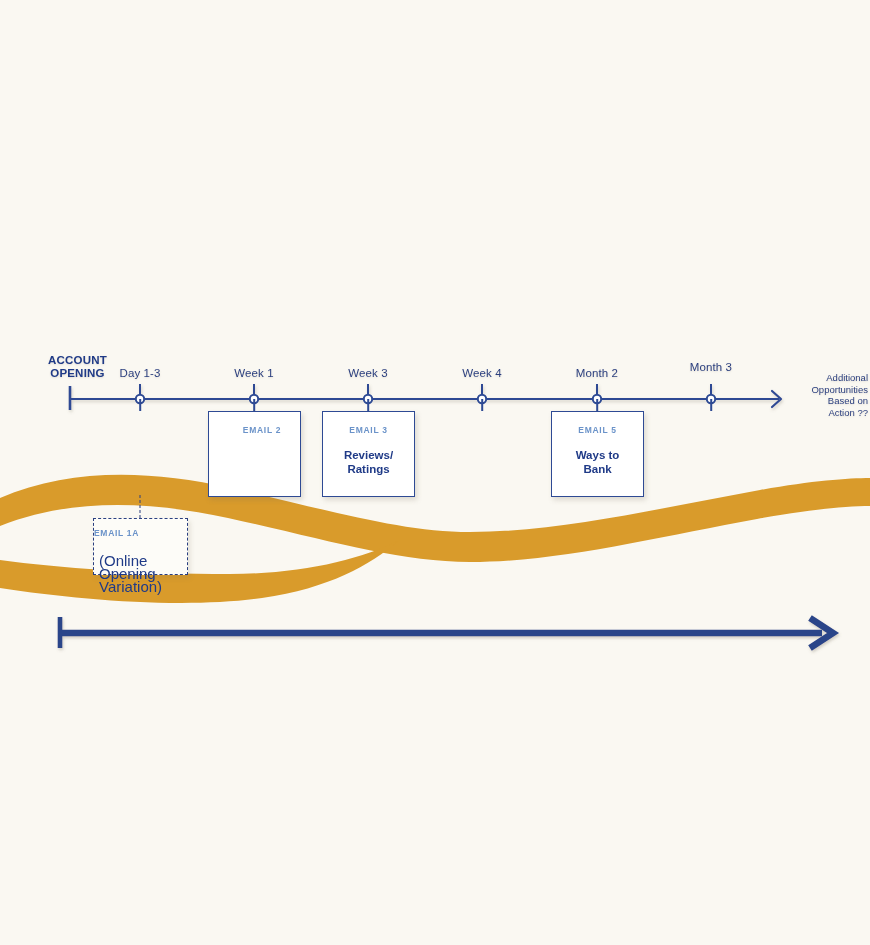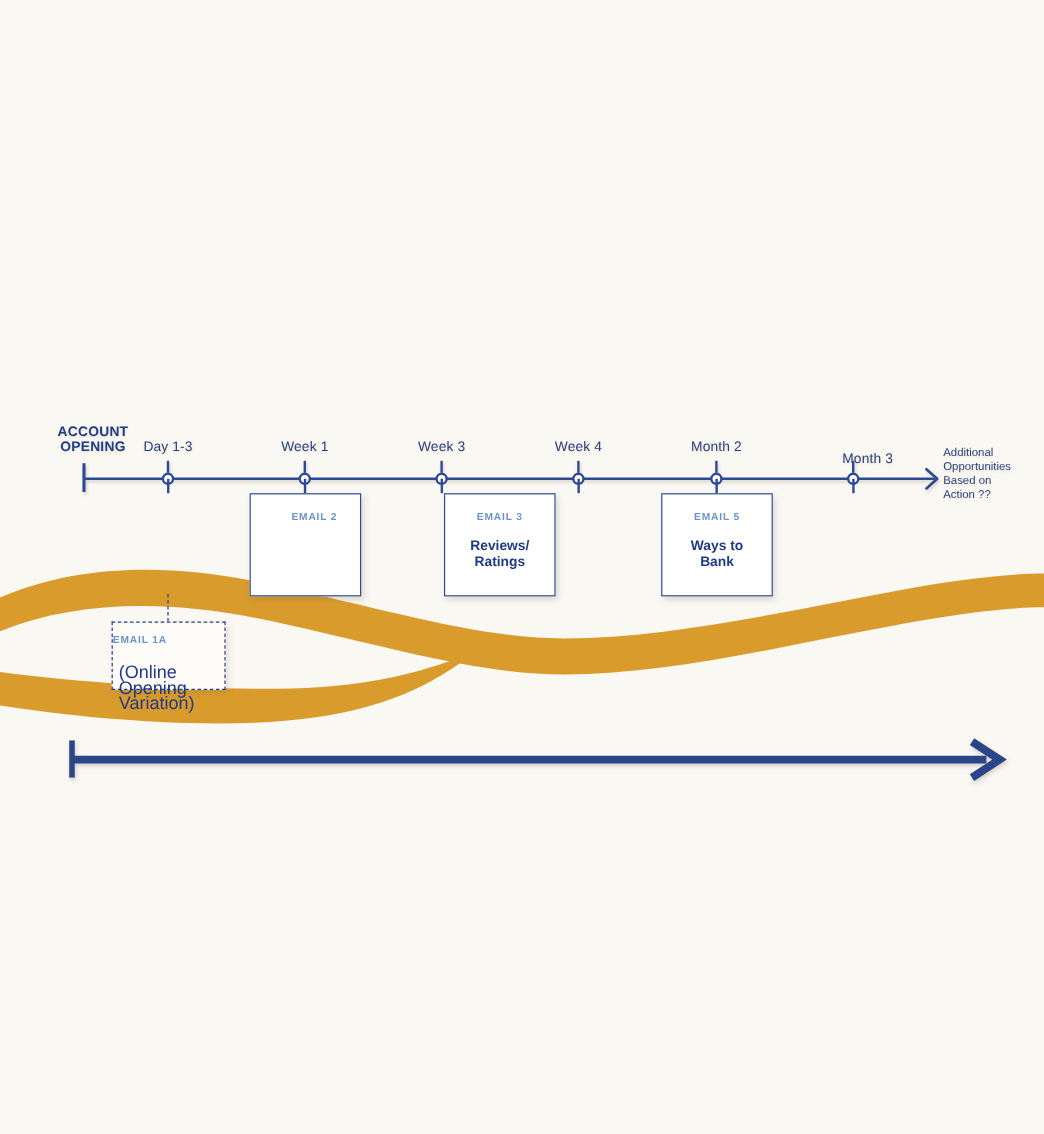--- a/index.html
+++ b/index.html
@@ -58,21 +58,21 @@
     text-shadow: 0 1px 2px rgba(120,110,90,.20);
   }
   #end-note {
     position: absolute;
     left: 786px;
     top: 24px;
     width: 82px;
     font-size: 9.5px;
     line-height: 11.5px;
     color: #2b3f7f;
-    text-align: left;
+    text-align: right;
     text-shadow: 0 1px 2px rgba(120,110,90,.18);
   }
 
   
   #cards-layer {
     position: absolute;
     left: 0; top: 0;
     width: 870px; height: 945px;
     z-index: 4;
     pointer-events: none;
@@ -170,21 +170,21 @@
     <div id="account-opening-label">
       <div>ACCOUNT</div>
       <div>OPENING</div>
     </div>
 
     <div class="axis-label" style="left:140px; top:19px;">Day 1-3</div>
     <div class="axis-label" style="left:254px; top:19px;">Week 1</div>
     <div class="axis-label" style="left:368px; top:19px;">Week 3</div>
     <div class="axis-label" style="left:482px; top:19px;">Week 4</div>
     <div class="axis-label" style="left:597px; top:19px;">Month 2</div>
-    <div class="axis-label" style="left:711px; top:29px;margin-left:12px;">Month 3</div>
+    <div class="axis-label" style="left:711px; top:13px;">Month 3</div>
 
     <svg style="position:absolute;left:0;top:0;width:870px;height:70px;" viewBox="0 0 870 70">
       <defs>
         <filter id="softshadow" x="-30%" y="-30%" width="170%" height="200%">
           <feDropShadow dx="1" dy="2" stdDeviation="1.4" flood-color="#7a7160" flood-opacity="0.30"></feDropShadow>
         </filter>
       </defs>
       <g filter="url(#softshadow)">
 
         <line x1="70" y1="38" x2="70" y2="62" stroke="#2e4a94" stroke-width="2.6"></line>
@@ -224,21 +224,21 @@
     <div class="stem" style="left:368px; top:399px; height:12px;"></div>
     <div class="stem" style="left:482px; top:399px; height:12px;"></div>
     <div class="stem" style="left:597px; top:399px; height:12px;"></div>
     <div class="stem" style="left:711px; top:399px; height:12px;"></div>
 
 
     <div class="card" style="left:208px; top:411px; width:93px; height:86px;padding-left:15px;">
       <div class="card-tag">EMAIL 2</div>
     </div>
 
-    <div class="card" style="left:322px; top:411px; width:93px; height:86px;margin-left:48px;">
+    <div class="card" style="left:322px; top:411px; width:93px; height:86px;">
       <div class="card-tag">EMAIL 3</div>
       <div class="card-title">
         <span>Reviews/</span><br>
         <span>Ratings</span>
       </div>
     </div>
 
 
     <div class="card" style="left:551px; top:411px; width:93px; height:86px;">
       <div class="card-tag">EMAIL 5</div>

